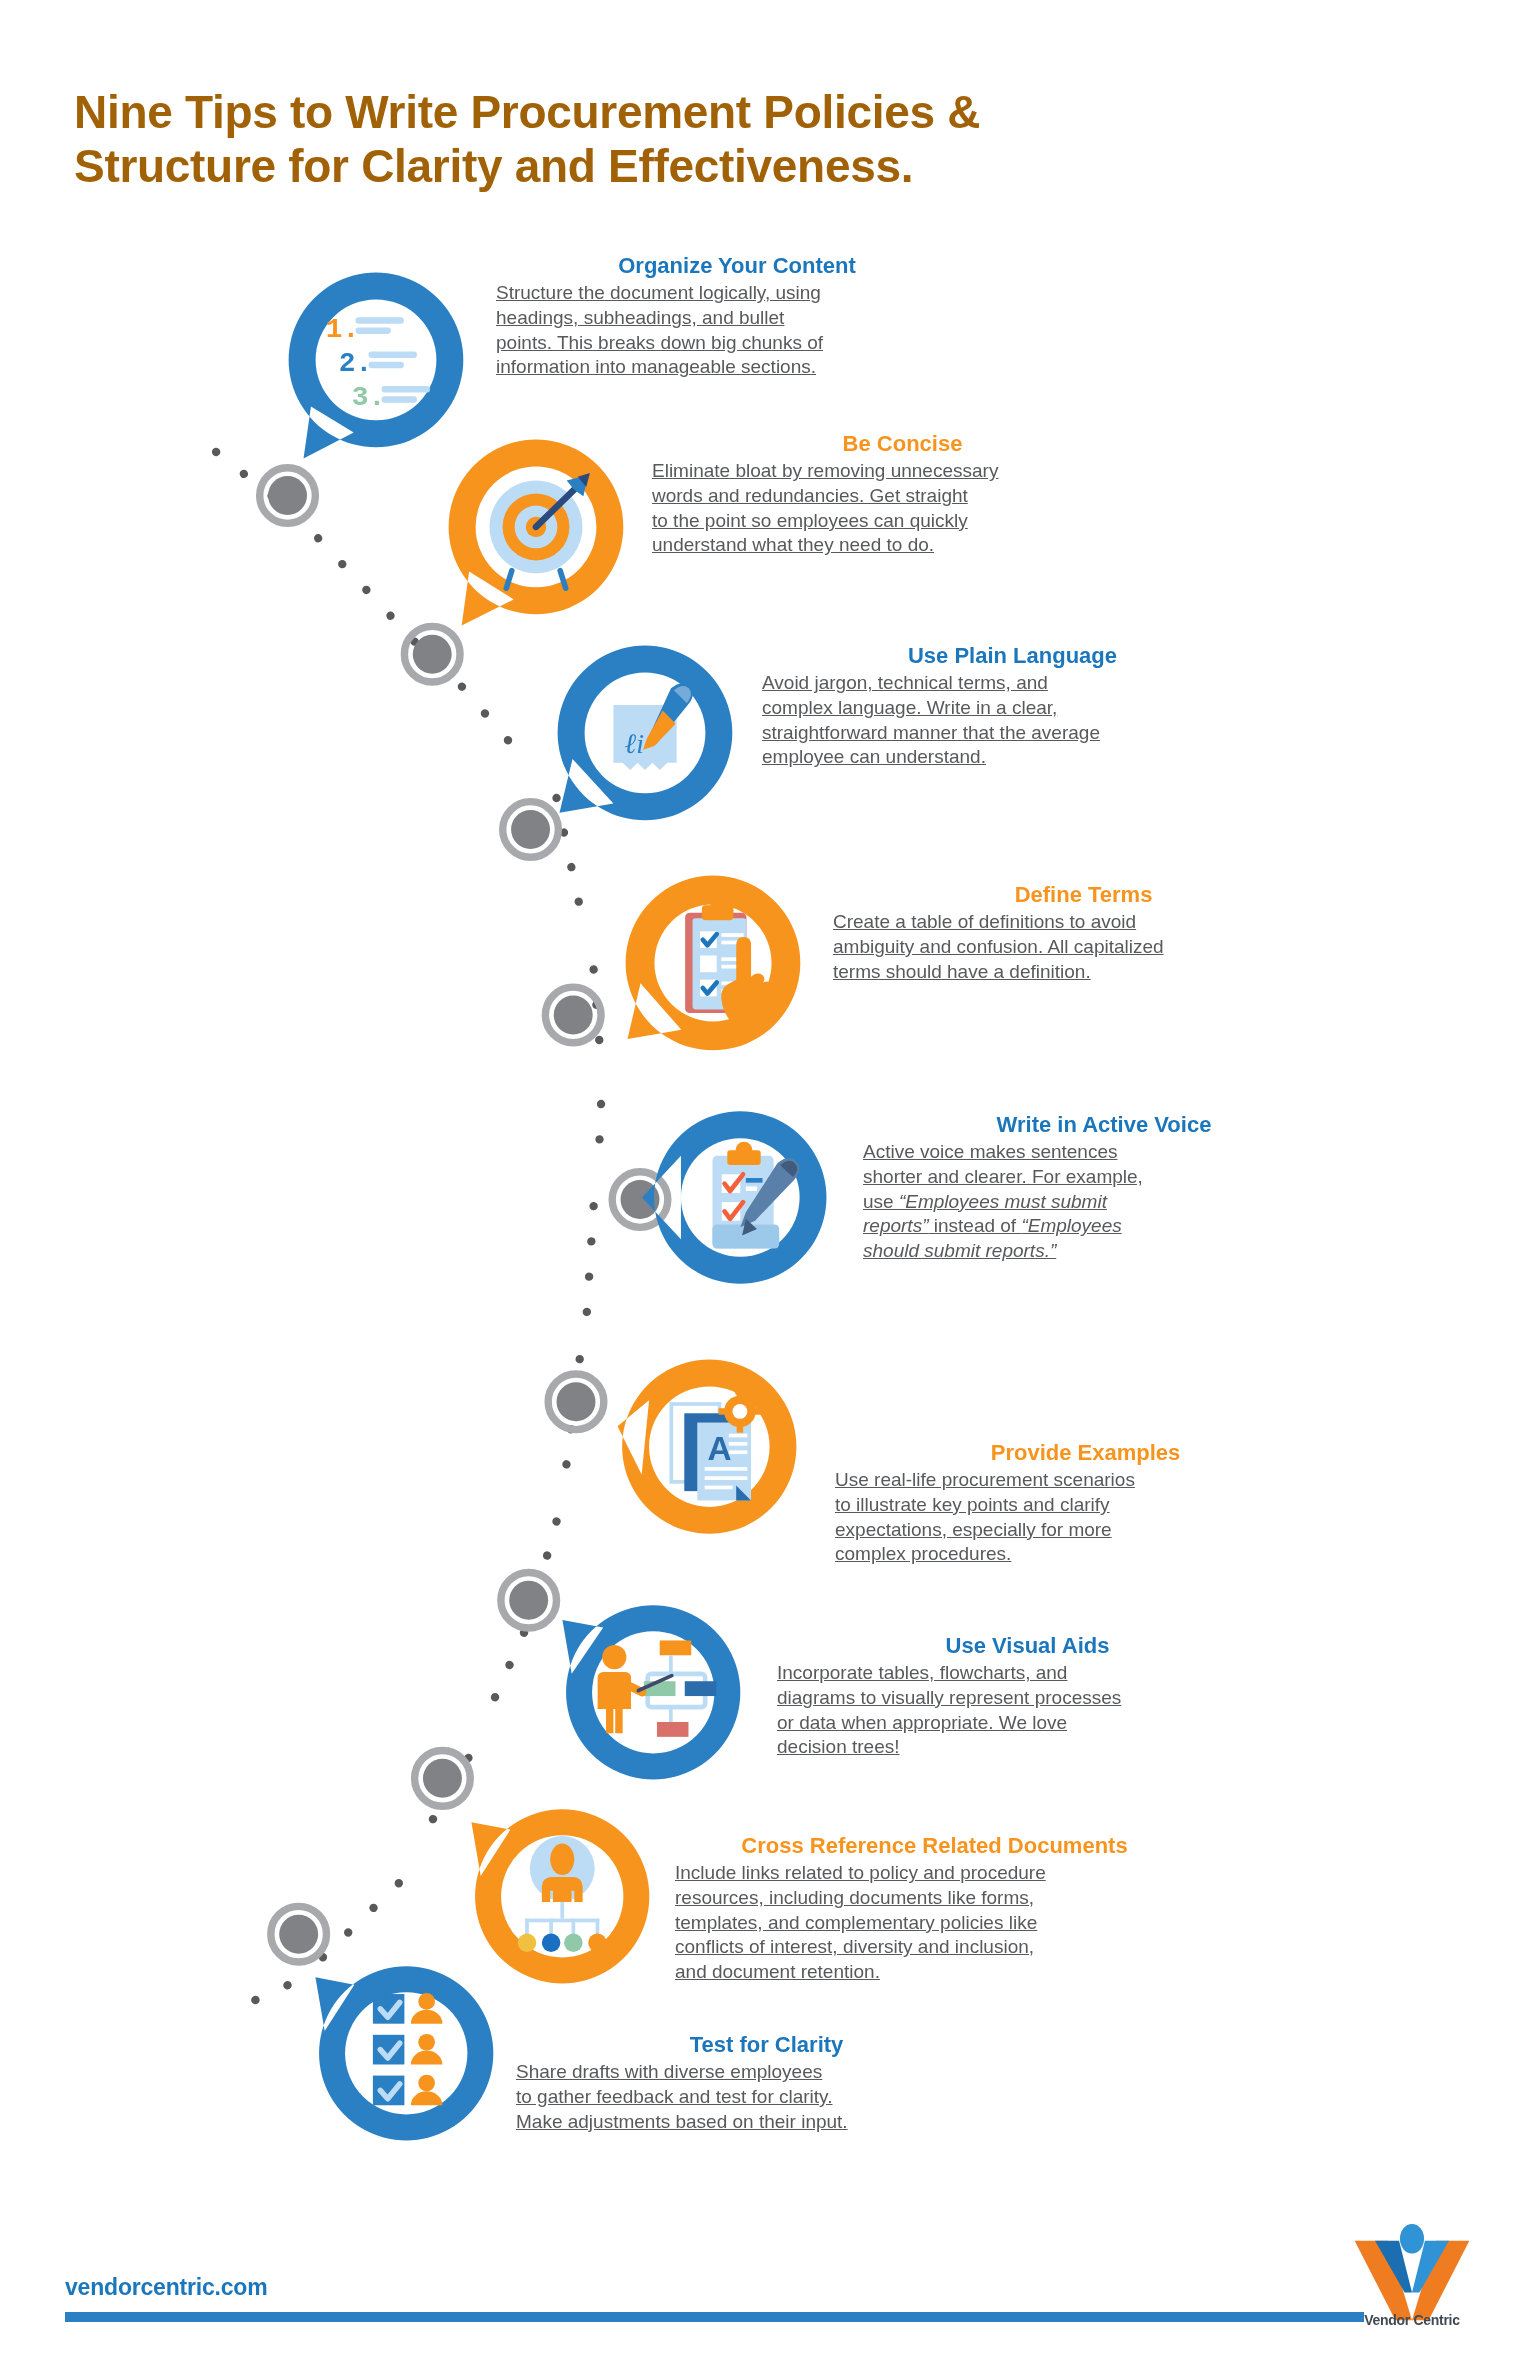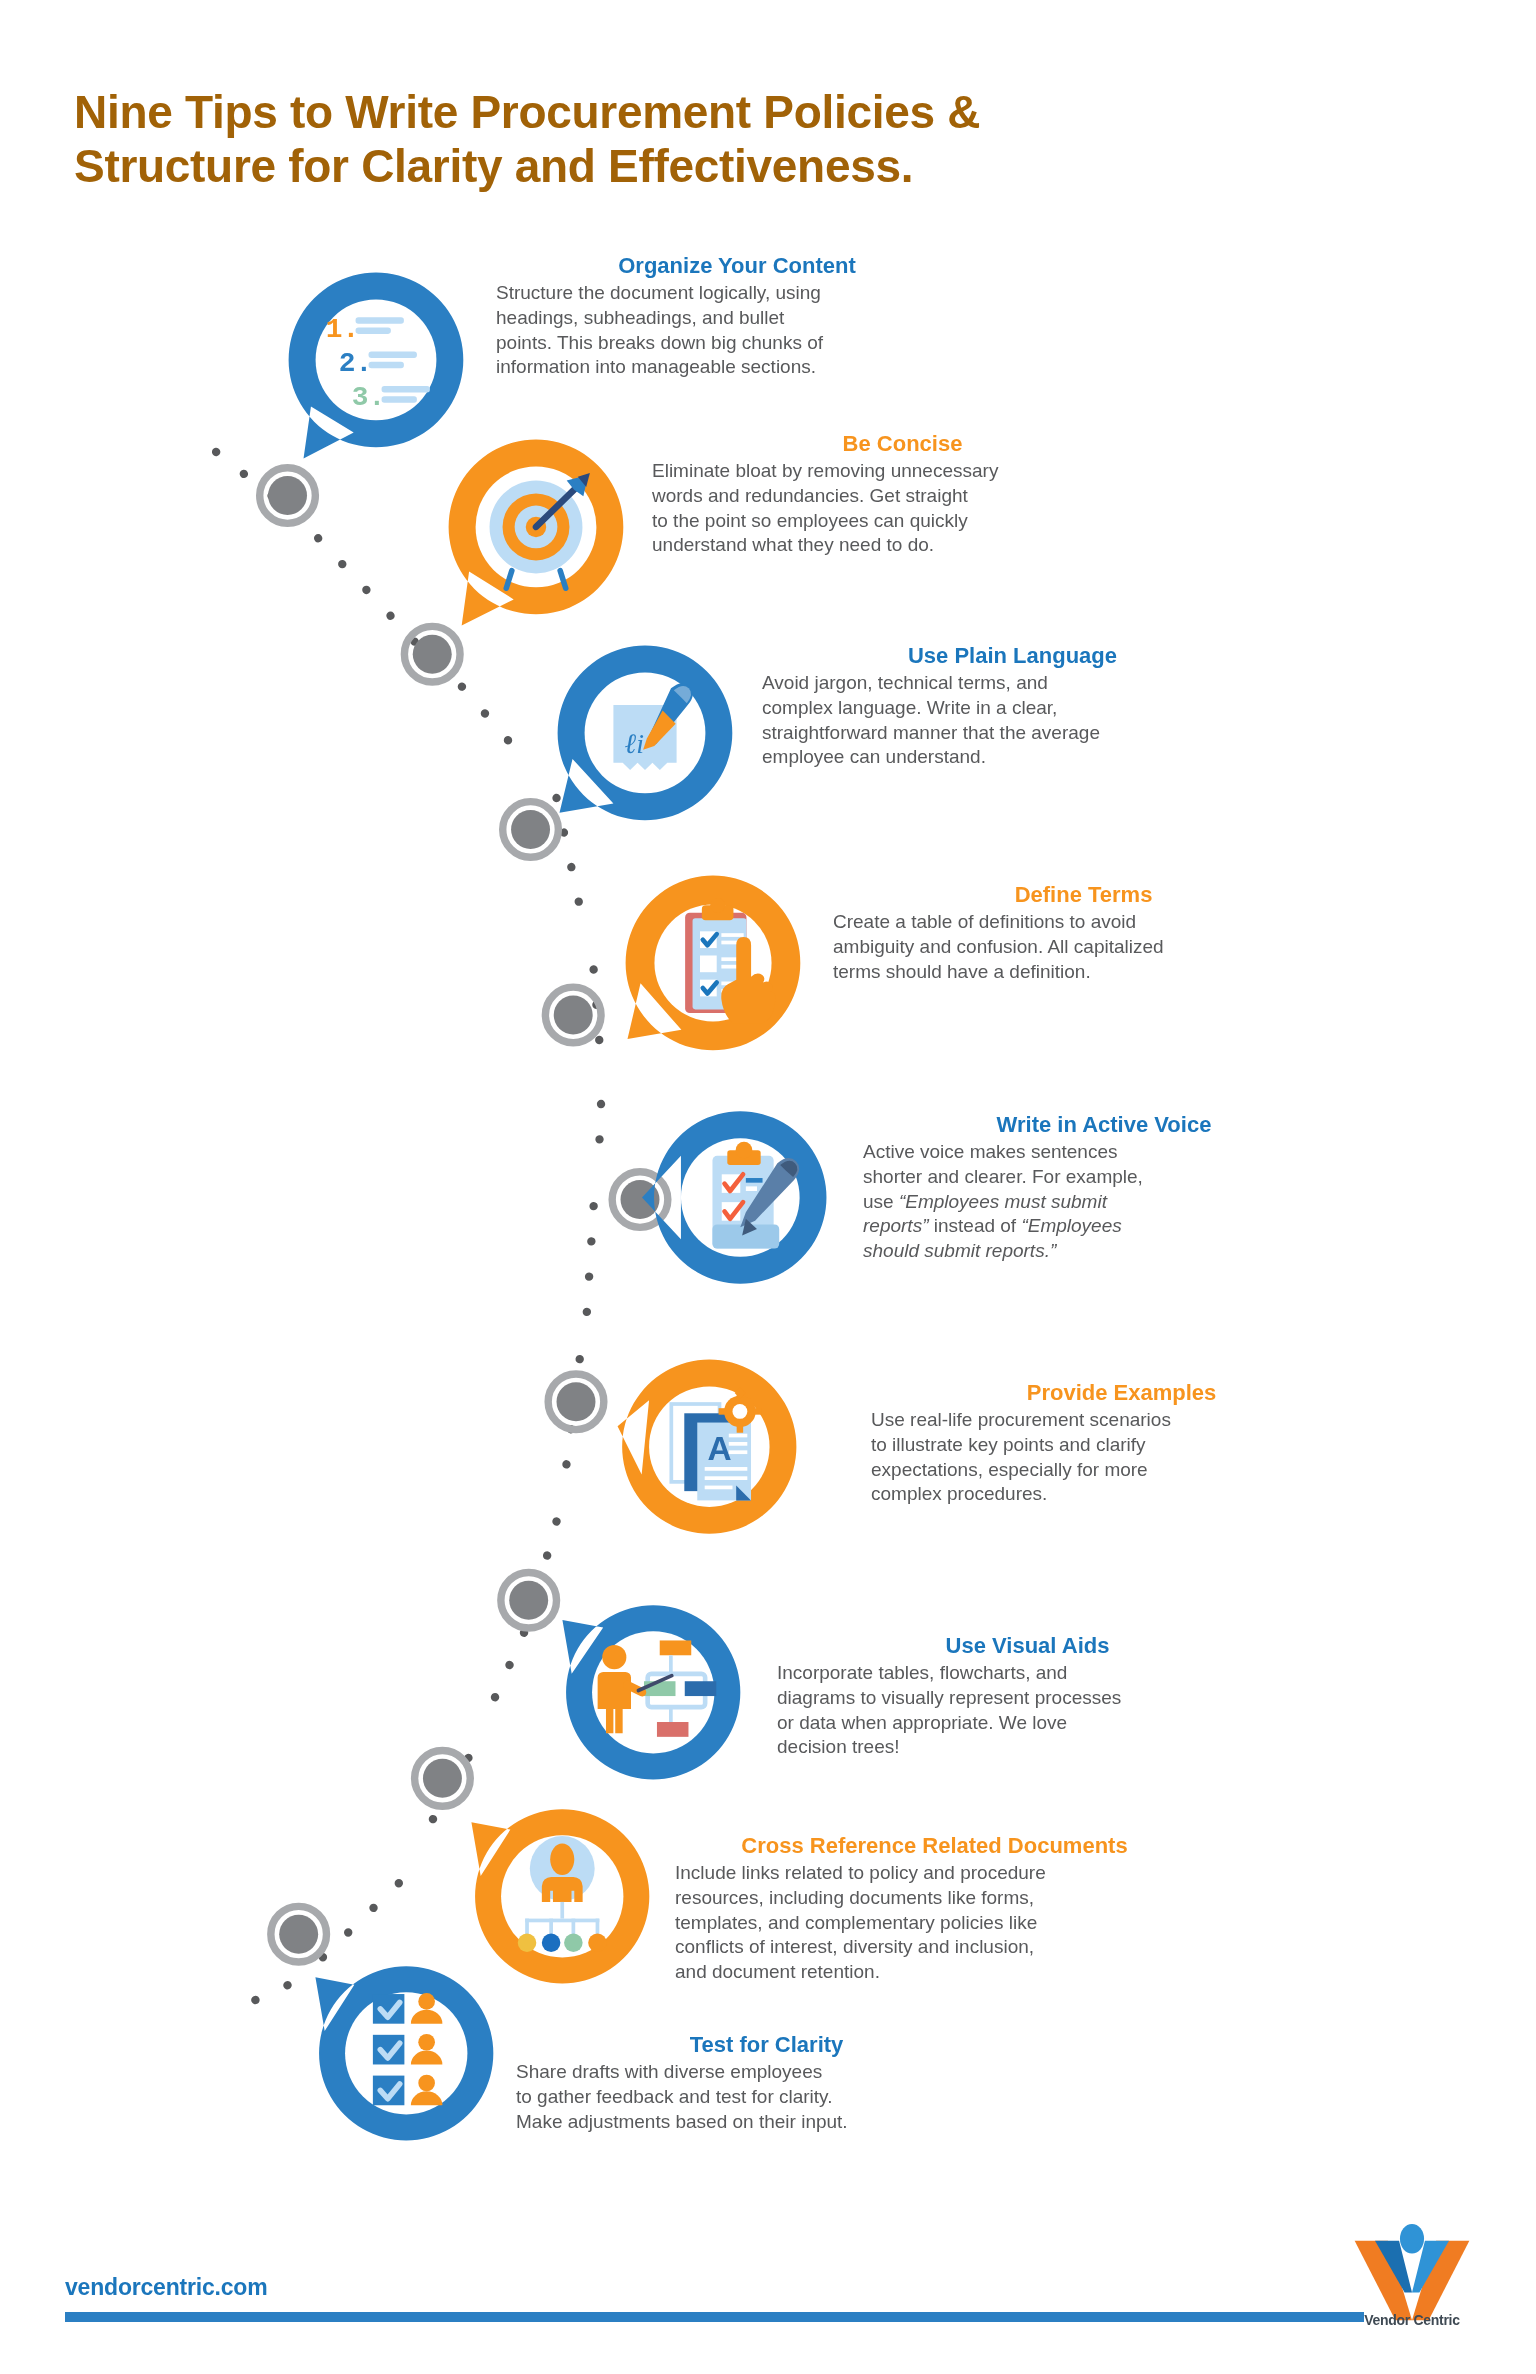--- a/index.html
+++ b/index.html
@@ -58,20 +58,21 @@
     text-align: center;
   }
   .tip-heading.blue  { color: #1b76bc; }
   .tip-heading.orange{ color: #f7941e; }
   .tip-body {
     font-size: 19px;
     line-height: 1.30;
     color: #58595b;
     margin: 0;
     white-space: pre-line;
+    text-decoration: underline;
   }
   .tip-body em { font-style: italic; }
 
   
   #footer-url {
     position: absolute;
     left: 65px;
     top: 2274px;
     font-size: 23px;
     font-weight: bold;
@@ -324,21 +325,21 @@
           <rect x="-3.5" y="-23" width="7" height="8"></rect>
             <rect x="-3.5" y="15" width="7" height="8"></rect>
           <rect x="-23" y="-3.5" width="8" height="7"></rect>
             <rect x="15" y="-3.5" width="8" height="7"></rect>
           <rect x="-18" y="-18" width="8" height="8" transform="rotate(45)"></rect>
         </g>
         <circle r="8" fill="#ffffff"></circle>
       </g>
     </g>
   </svg>
-  <div class="tip-text" style="left:835px;top:1379px;width:501px;margin-left:36px;">
+  <div class="tip-text" style="left:835px;top:1439px;width:501px;">
     <p class="tip-heading orange">Provide Examples</p>
     <p class="tip-body">Use real-life procurement scenarios
 to illustrate key points and clarify
 expectations, especially for more
 complex procedures.</p>
   </div>
 </div>
 
 <div class="tip" style="left:0;top:0;">
   <svg class="tip-icon" style="left:555px;top:1594px;width:190px;height:193px;" viewBox="0 0 205 208" xmlns="http://www.w3.org/2000/svg">

